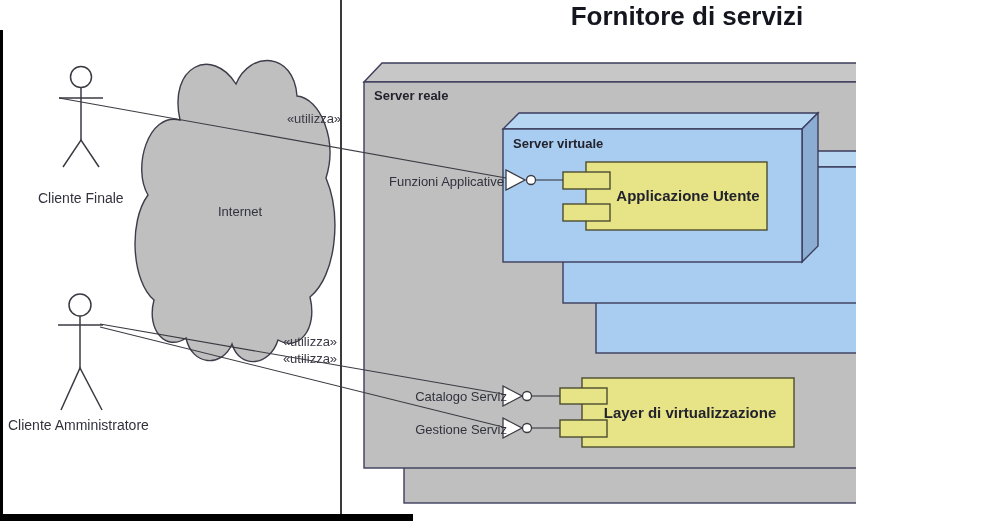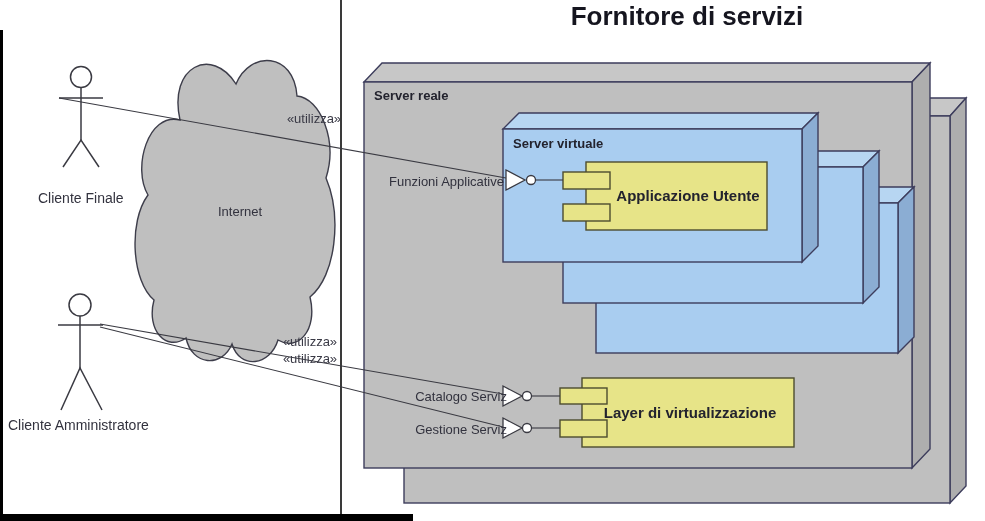--- a/index.html
+++ b/index.html
@@ -1,16 +1,16 @@
 <!DOCTYPE html>
 <html><head>
 <meta charset="utf-8">
 <style>
   html,body{margin:0;padding:0;background:#ffffff;}
-  .stage{position:relative;width:985px;height:521px;background:#ffffff;overflow:hidden;}
+  .stage{position:relative;width:856px;height:521px;background:#ffffff;overflow:hidden;}
   svg{display:block;}
   text{font-family:"Liberation Sans",sans-serif;}
   .t-title{font-size:26px;font-weight:bold;fill:#15151f;}
   .t-node{font-size:13px;font-weight:bold;fill:#23232e;}
   .t-comp{font-size:15px;font-weight:bold;fill:#23232e;}
   .t-iface{font-size:13px;fill:#32323e;}
   .t-actor{font-size:14px;fill:#32323e;}
   .t-cloud{font-size:13px;fill:#32323e;}
   .t-stereo{font-size:13px;fill:#3a3a46;}
   .node-stroke{stroke:#3d3d5c;stroke-width:1.4;}

